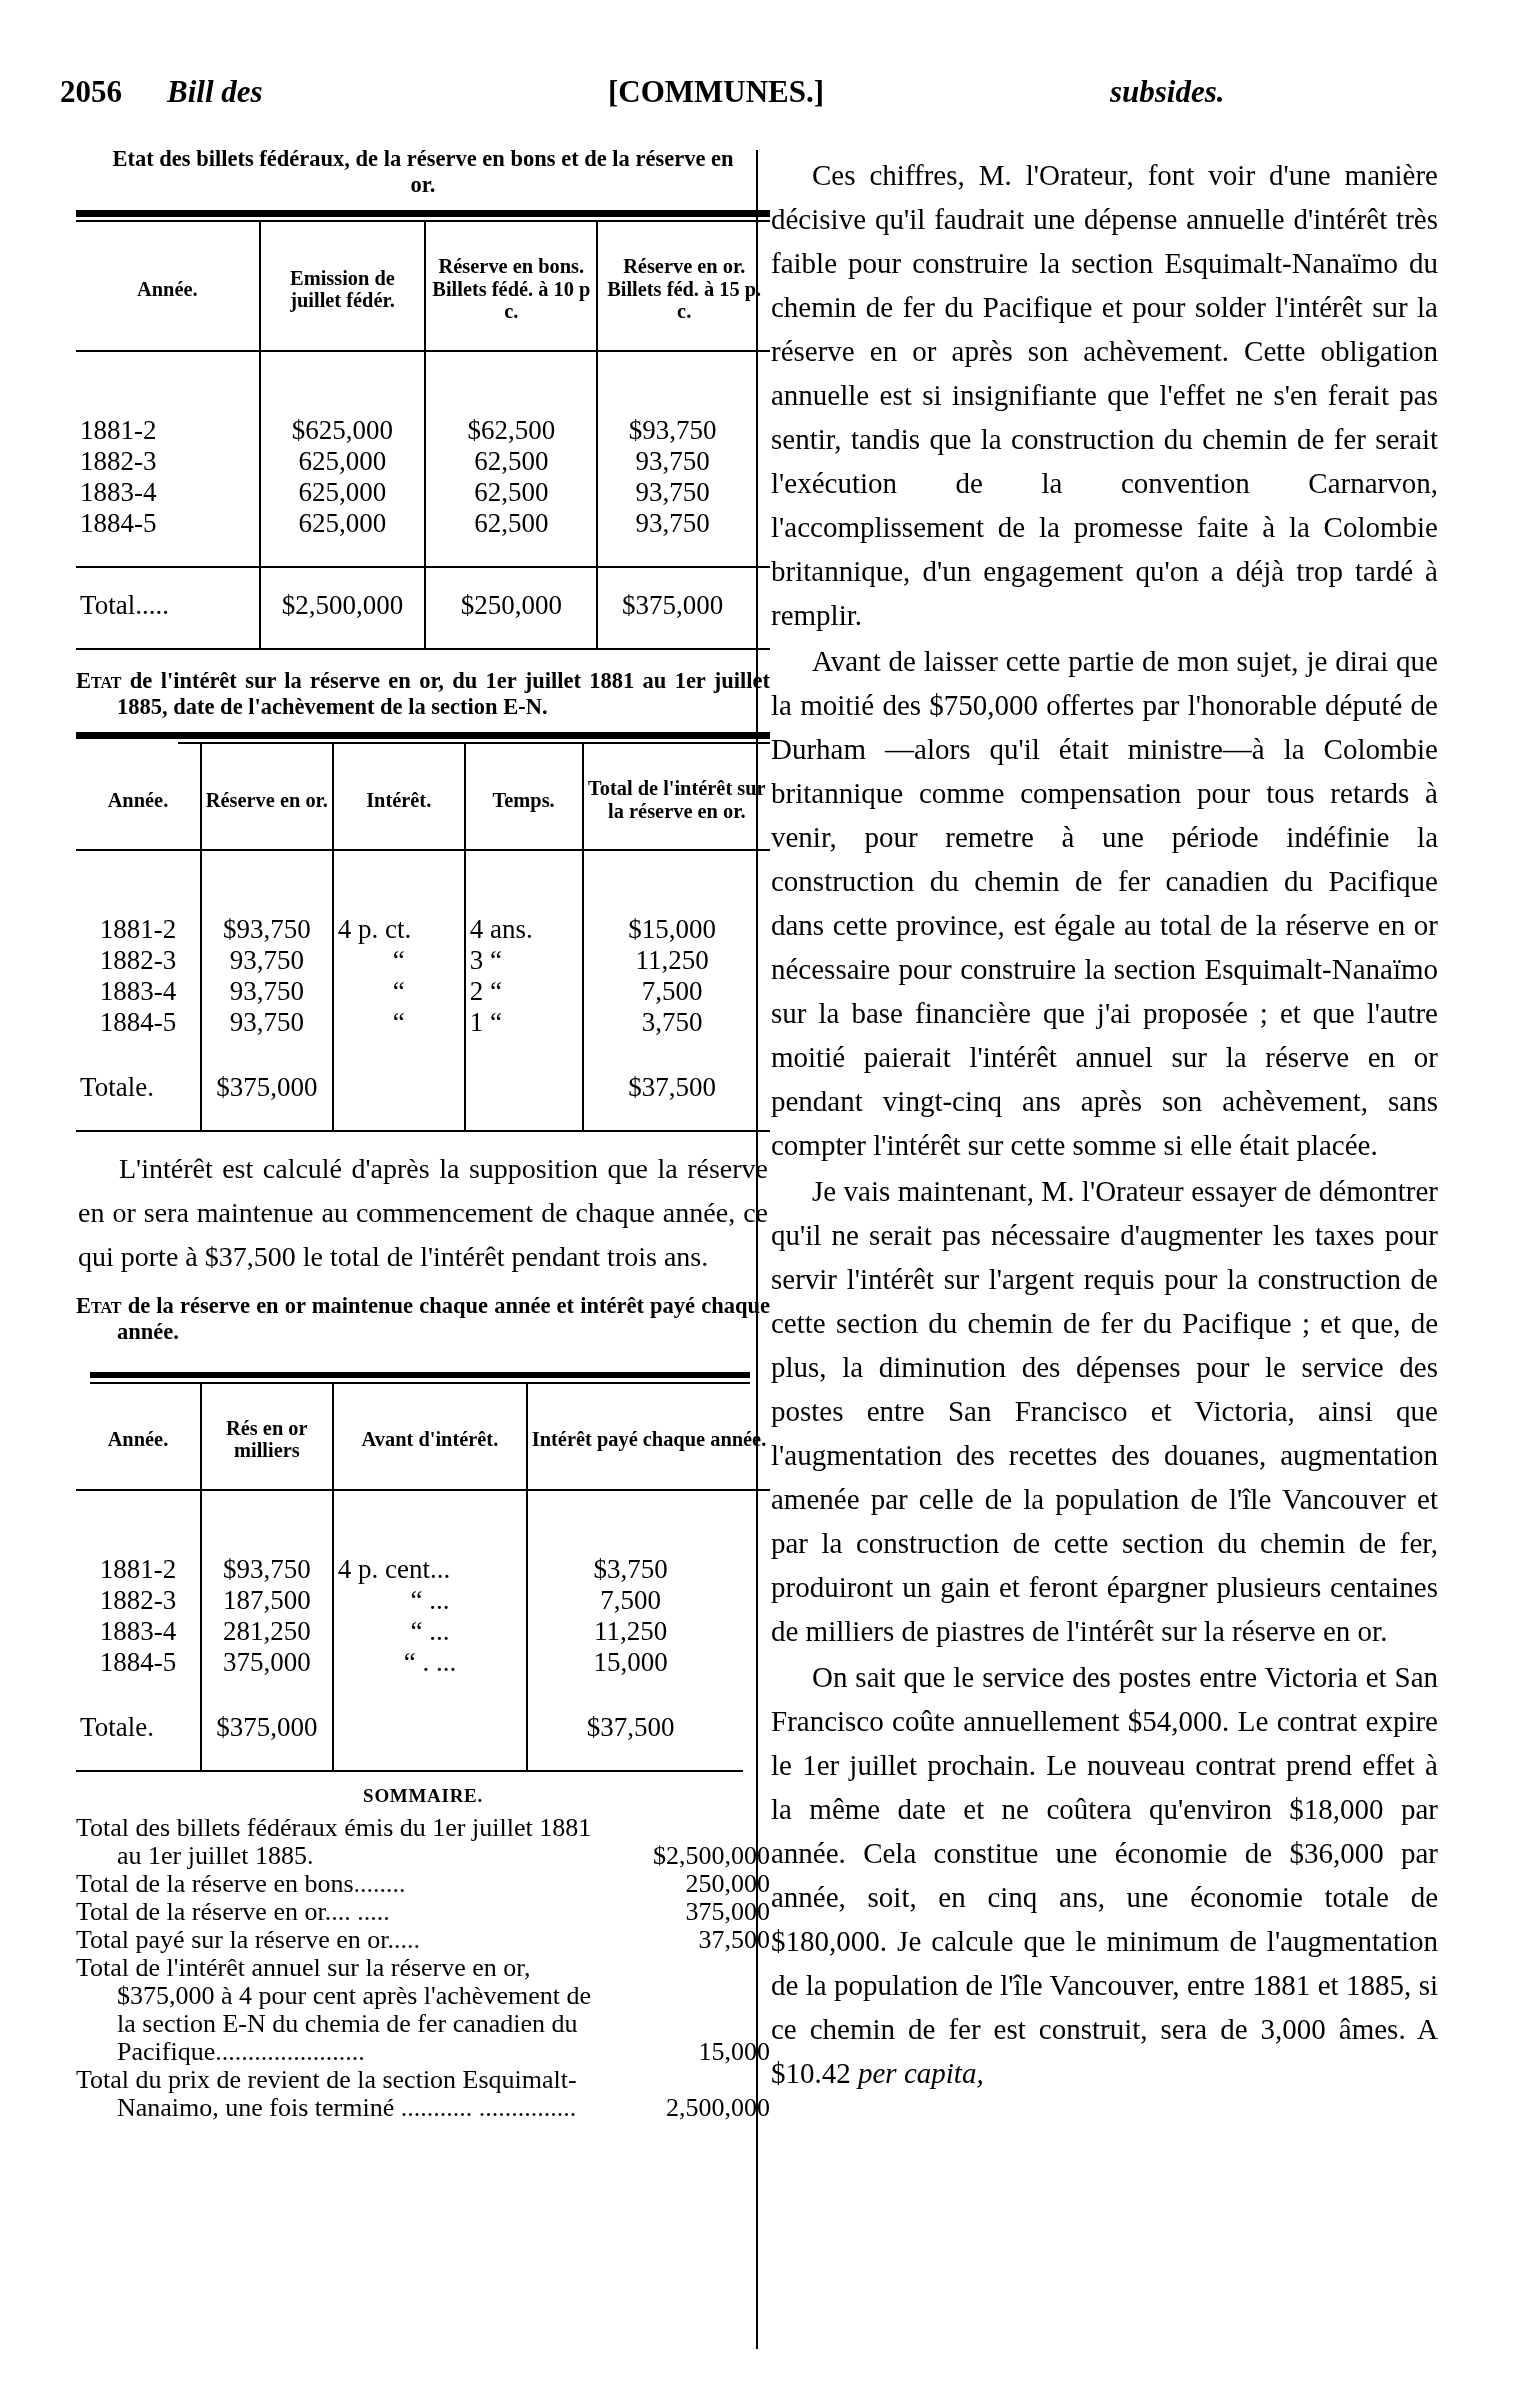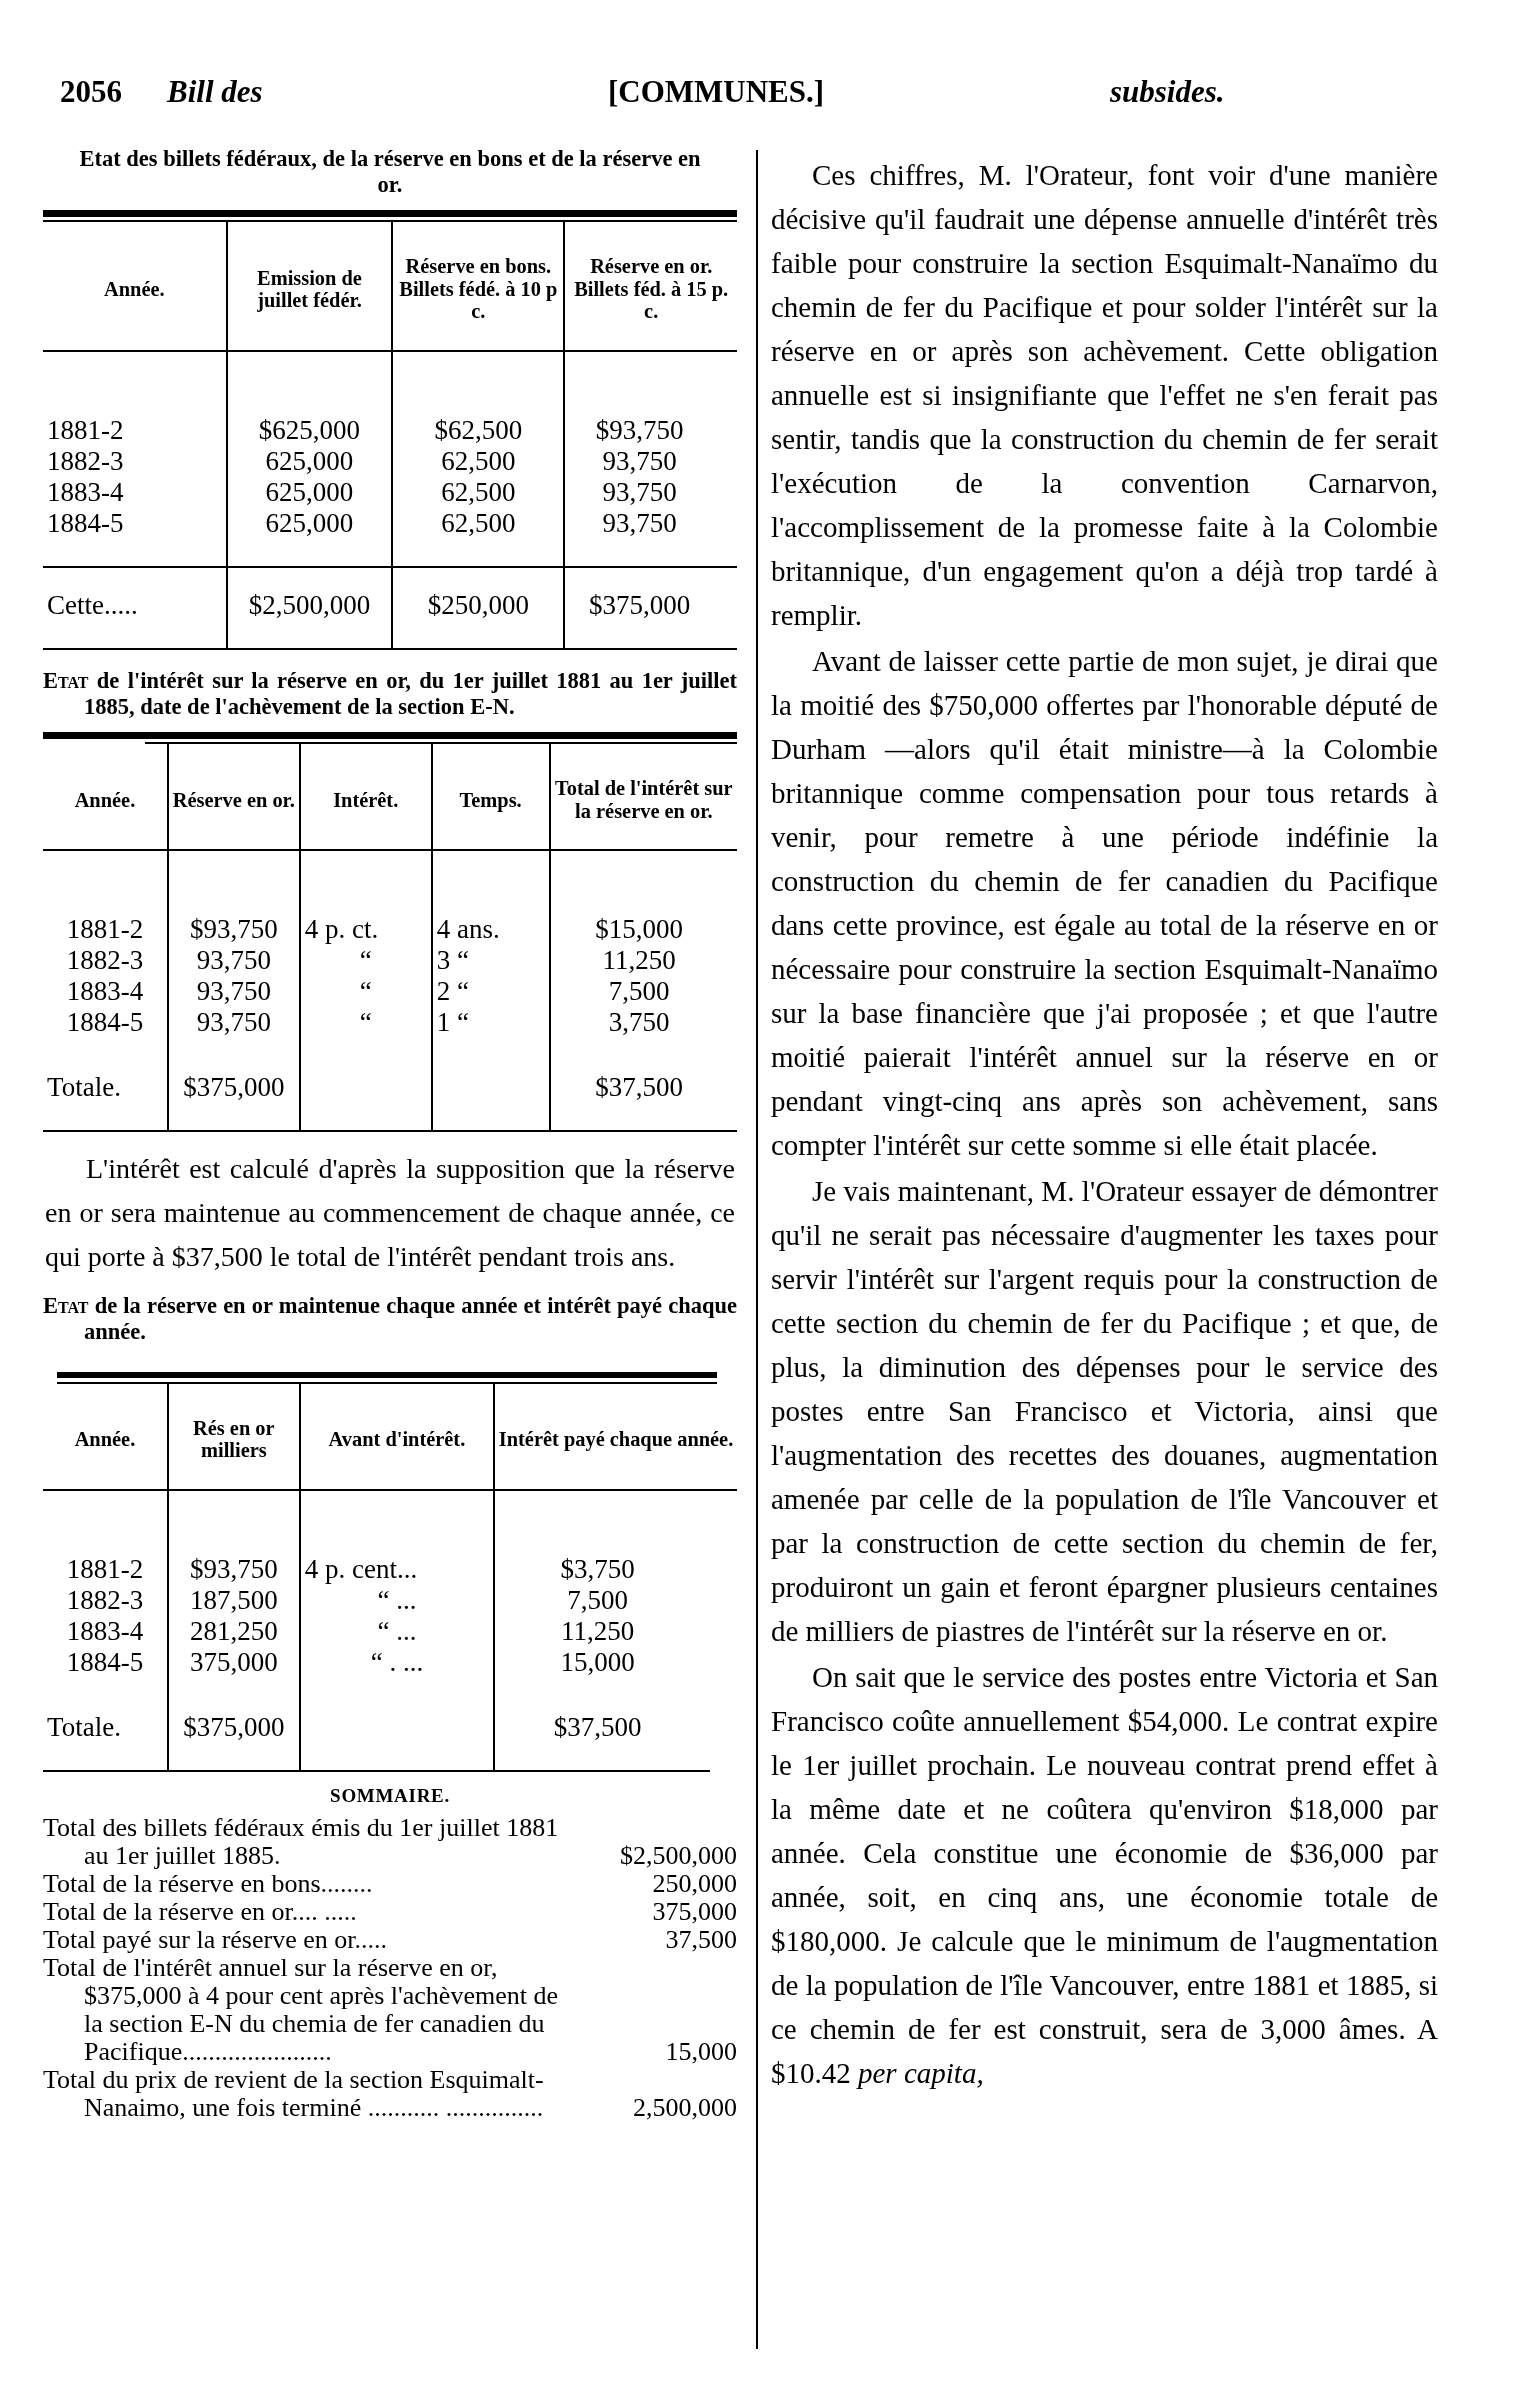--- a/index.html
+++ b/index.html
@@ -7,21 +7,21 @@
     width: 1530px; height: 2401px; position: relative; overflow: hidden;
     font-family: "Liberation Serif", "DejaVu Serif", serif; color: #000;
   }
   .hdr { position: absolute; top: 76px; font-size: 31px; font-weight: bold; line-height: 1; }
   .hdr.it { font-style: italic; }
   #hdr-page { left: 60px; }
   #hdr-left { left: 167px; }
   #hdr-center { left: 295px; }
   #hdr-right { left: 1110px; }
 
-  .col-left { position: absolute; left: 43px; top: 146px; width: 694px; }
+  .col-left { position: absolute; left: 76px; top: 146px; width: 694px; }
   .col-right { position: absolute; left: 769px; top: 151px; width: 671px; }
   .col-rule { position: absolute; left: 756px; top: 150px; width: 0; height: 2199px; border-left: 2px solid #000; }
 
   .caption { font-size: 22.5px; font-weight: bold; line-height: 26px; text-align: center; margin: 0; }
   .caption-left { text-align: justify; text-indent: 0; padding-left: 41px; text-indent: -41px; }
   .smallcaps { font-variant: small-caps; }
 
   .thickrule { height: 6.8px; background: #000; margin-top: 12.3px; }
   .thinrule { height: 2px; background: #000; margin-top: 3.4px; }
   .midrule { height: 2px; background: #000; }
@@ -110,21 +110,21 @@
           <td class="vr"></td>
           <td></td>
         </tr>
     <tr class="sep">
           <td class="vr"></td>
           <td class="vr"></td>
           <td class="vr"></td>
           <td></td>
         </tr>
     <tr class="tot">
-      <td class="vr">Cette.....</td>
+      <td class="vr">Total.....</td>
       <td class="num vr">$2,500,000</td>
       <td class="num vr">$250,000</td>
       <td class="num" style="padding-right:27px">$375,000</td>
     </tr>
   </tbody>
     </table>
   <div class="midrule"></div>
 
   <p class="caption caption-left" style="margin-top:18px; padding-left:41px;"><span class="smallcaps">Etat</span><span> de l'intérêt sur la réserve en or, du 1er juillet 1881 au 1er juillet 1885, date de l'achèvement de la section E-N.</span></p>
   <div class="thickrule"></div>

